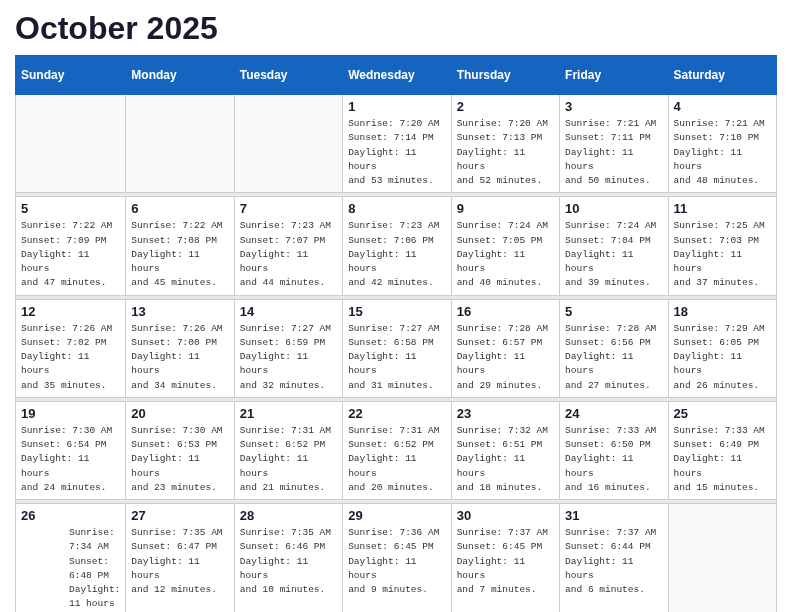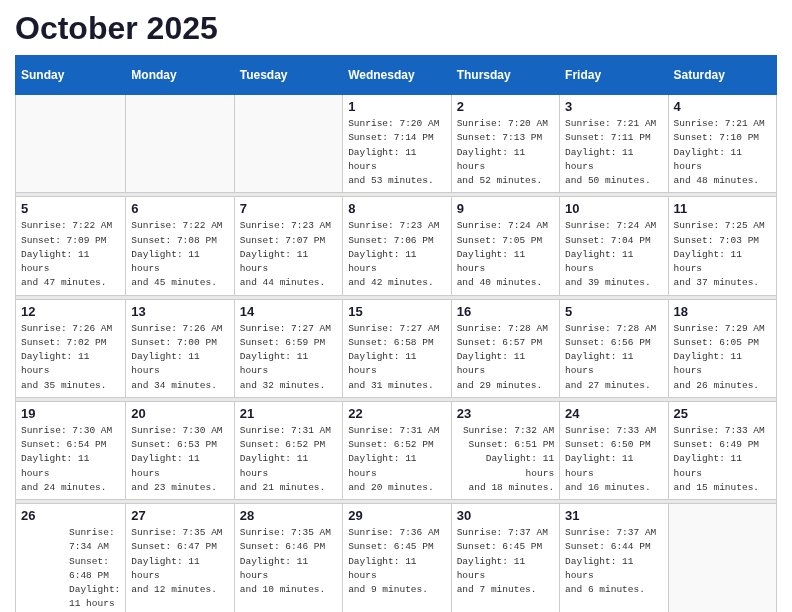--- a/index.html
+++ b/index.html
@@ -273,21 +273,21 @@
           </td>
           <td>
             <span class="day-number">22</span>
             <div class="day-info" style="white-space: pre-line;">Sunrise: 7:31 AM
 Sunset: 6:52 PM
 Daylight: 11 hours
 and 20 minutes.</div>
           </td>
           <td>
             <span class="day-number">23</span>
-            <div class="day-info" style="white-space: pre-line; text-align: right;">Sunrise: 7:32 AM
+            <div class="day-info" style="white-space: pre-line;">Sunrise: 7:32 AM
 Sunset: 6:51 PM
 Daylight: 11 hours
 and 18 minutes.</div>
           </td>
           <td>
             <span class="day-number">24</span>
             <div class="day-info" style="white-space: pre-line;">Sunrise: 7:33 AM
 Sunset: 6:50 PM
 Daylight: 11 hours
 and 16 minutes.</div>

